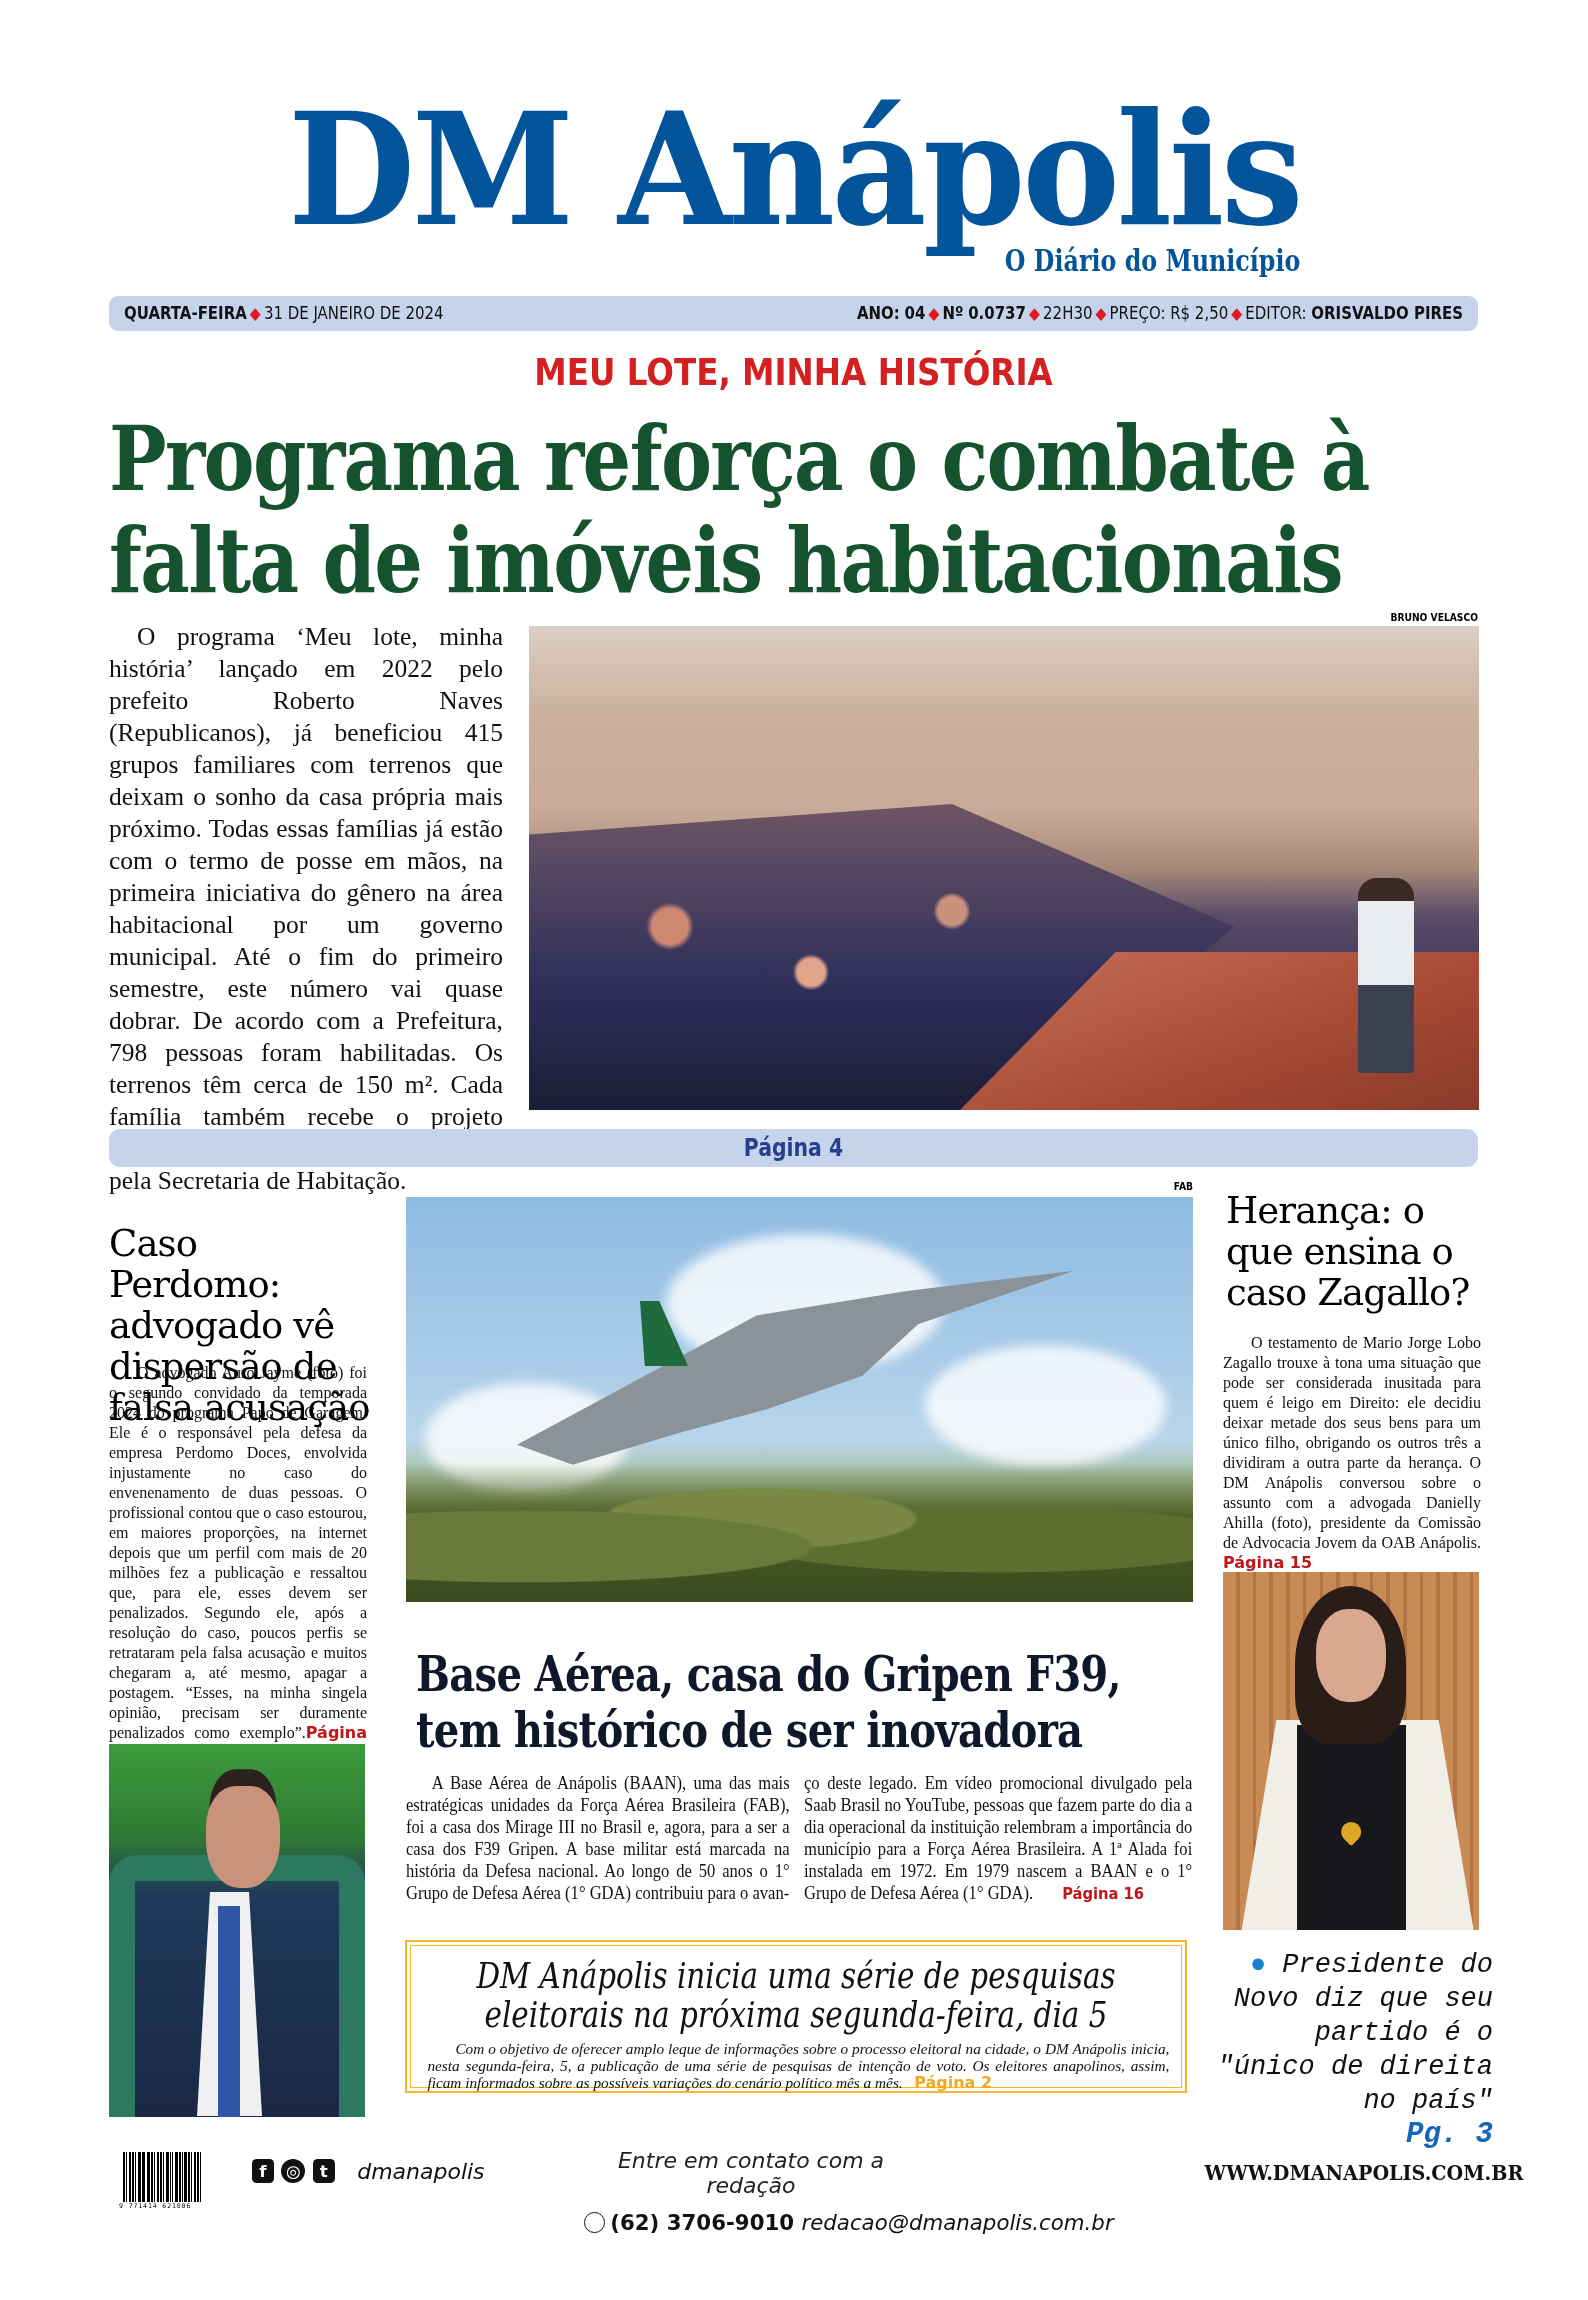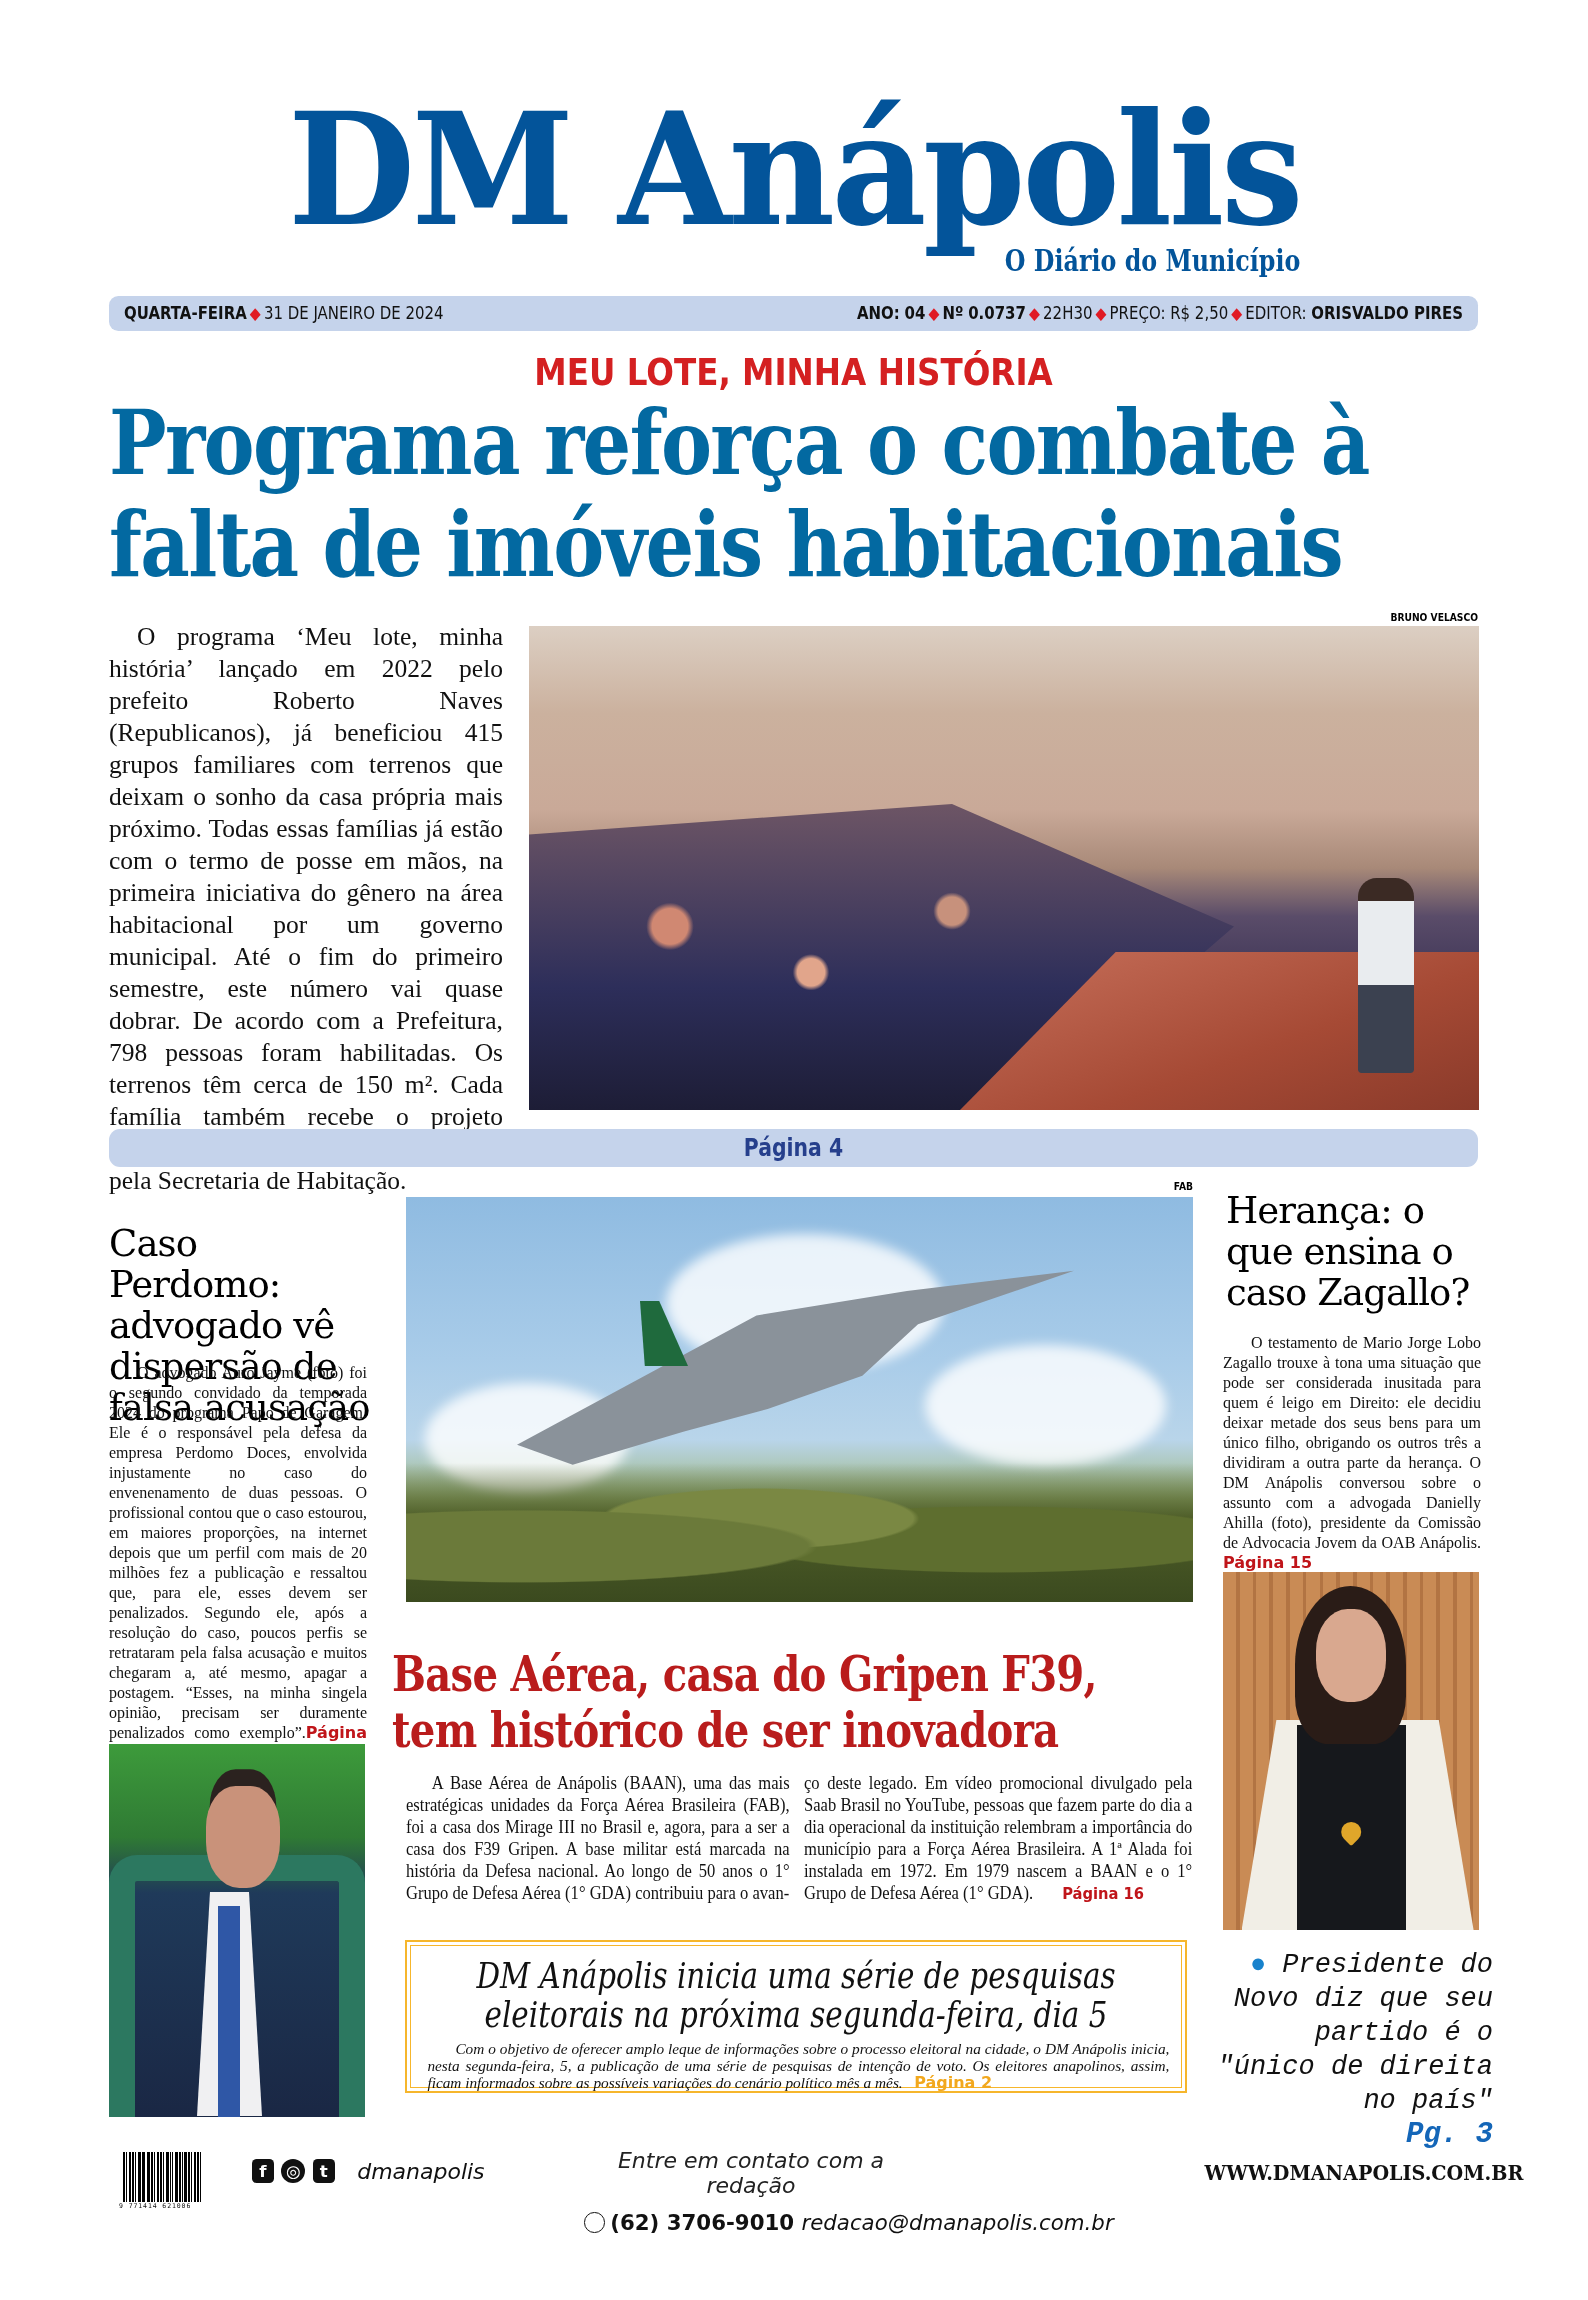--- a/index.html
+++ b/index.html
@@ -13,21 +13,21 @@
 
   
   .dateband { left: 109px; top: 296px; width: 1369px; height: 35px; background: #c5d3eb; border-radius: 9.3px; font-family: "DejaVu Sans", sans-serif; font-size: 17.6px; color: #111; }
   .dateband .left { position: absolute; left: 15px; top: 7.4px; white-space: nowrap; transform: scaleX(0.85); transform-origin: left top; }
   .dateband .right { position: absolute; right: 15px; top: 7.4px; white-space: nowrap; transform: scaleX(0.85); transform-origin: right top; }
   .b { font-weight: bold; }
   .diamond { color: #e01a24; font-size: 16.7px; padding: 0 3.7px; }
 
   
   .kicker { left: 109px; top: 351px; width: 1369px; text-align: center; font-family: "DejaVu Sans", sans-serif; font-weight: bold; font-size: 37px; color: #d42021; transform: scaleX(0.88); transform-origin: center top; }
-  .headline { left: 109px; top: 392px; width: 1369px; font-family: "DejaVu Serif", serif; font-weight: bold; font-size: 89px; line-height: 102px; letter-spacing: -1.9px; color: #0369a1; }
+  .headline { left: 109px; top: 408px; width: 1369px; font-family: "DejaVu Serif", serif; font-weight: bold; font-size: 89px; line-height: 102px; letter-spacing: -1.9px; color: #14532d; }
   .headline span { display: block; white-space: nowrap; transform: scaleX(0.86); transform-origin: left top; }
 
   .credit { font-family: "DejaVu Sans", sans-serif; font-weight: bold; font-size: 10.2px; color: #000; text-align: right; transform: scaleX(0.9); transform-origin: right top; }
 
   
   .lead-body { left: 109px; top: 621px; width: 394px; font-family: "Liberation Serif", serif; font-size: 25.5px; line-height: 32px; text-align: justify; hyphens: manual; }
   .indent { text-indent: 28px; }
 
   .photo { background-size: cover; overflow: hidden; }
   .photo-auditorium { left: 529px; top: 626px; width: 950px; height: 484px; background:
@@ -50,21 +50,21 @@
   .photo-lawyer .shirt { position: absolute; left: 88px; top: 148px; width: 65px; height: 224px; background: #f0f0f2; clip-path: polygon(20% 0, 80% 0, 100% 100%, 0 100%); }
   .photo-lawyer .tie { position: absolute; left: 109px; top: 162px; width: 22px; height: 211px; background: #2f57a6; }
   .photo-lawyer .chair { position: absolute; left: 0; top: 111px; width: 256px; height: 262px; border: 26px solid #2c7860; border-bottom: none; border-radius: 28px 28px 0 0; box-sizing: border-box; }
 
   
   .photo-jet { left: 406px; top: 1197px; width: 787px; height: 405px; background: linear-gradient(180deg, #8fbbe1 0%, #a9cce9 40%, #b9d5ea 60%, #9db57a 75%, #5f7a35 100%); }
   .photo-jet .cloud { position: absolute; background: rgba(255,255,255,0.8); border-radius: 50%; filter: blur(5.6px); }
   .photo-jet .jet { position: absolute; left: 111px; top: 56px; width: 557px; height: 223px; background: #8a929a; clip-path: polygon(0 86%, 43% 28%, 70% 17%, 100% 8%, 72% 32%, 62% 55%, 45% 70%, 30% 80%, 10% 95%); }
   .photo-jet .tail { position: absolute; left: 234px; top: 104px; width: 48px; height: 65px; background: #1f6a3d; clip-path: polygon(0 0, 40% 0, 100% 100%, 10% 100%); }
   .photo-jet .trees { position: absolute; left: 0; bottom: 0; width: 100%; height: 139px; background: radial-gradient(ellipse at 15% 60%, #6b7a3a 0 30%, transparent 31%), radial-gradient(ellipse at 45% 40%, #7a8843 0 25%, transparent 26%), radial-gradient(ellipse at 75% 55%, #5e6e2f 0 30%, transparent 31%), linear-gradient(180deg, transparent 0%, #4e5d28 40%, #3b4a1f 100%); }
-  .jet-head { left: 392px; top: 1646px; width: 798px; font-family: "DejaVu Serif", serif; font-weight: bold; font-size: 49px; line-height: 56px; letter-spacing: -0.9px; color: #b91c1c; }
+  .jet-head { left: 416px; top: 1646px; width: 798px; font-family: "DejaVu Serif", serif; font-weight: bold; font-size: 49px; line-height: 56px; letter-spacing: -0.9px; color: #0f172a; }
   .jet-head span { display: block; white-space: nowrap; transform: scaleX(0.82); transform-origin: left top; }
   .jet-col { font-family: "Liberation Serif", serif; font-size: 18px; line-height: 22px; text-align: justify; transform: scaleX(0.92); transform-origin: left top; }
   .jet-col1 { left: 406px; top: 1772px; width: 417px; }
   .jet-col2 { left: 804px; top: 1772px; width: 422px; }
 
   
   .promo { left: 405px; top: 1940px; width: 782px; height: 153px; border: 2.8px solid #f6b62c; box-sizing: border-box; outline: 0.9px solid #f6b62c; outline-offset: -6.5px; }
   .promo-title { position: absolute; left: 0; top: 15px; width: 100%; text-align: center; font-family: "DejaVu Serif", serif; font-style: italic; font-size: 35px; line-height: 39px; color: #111; }
   .promo-title span { display: block; white-space: nowrap; transform: scaleX(0.84); }
   .promo-body { position: absolute; left: 20.4px; top: 98px; width: 742px; font-family: "Liberation Serif", serif; font-style: italic; font-size: 15.3px; line-height: 17px; text-align: justify; }

